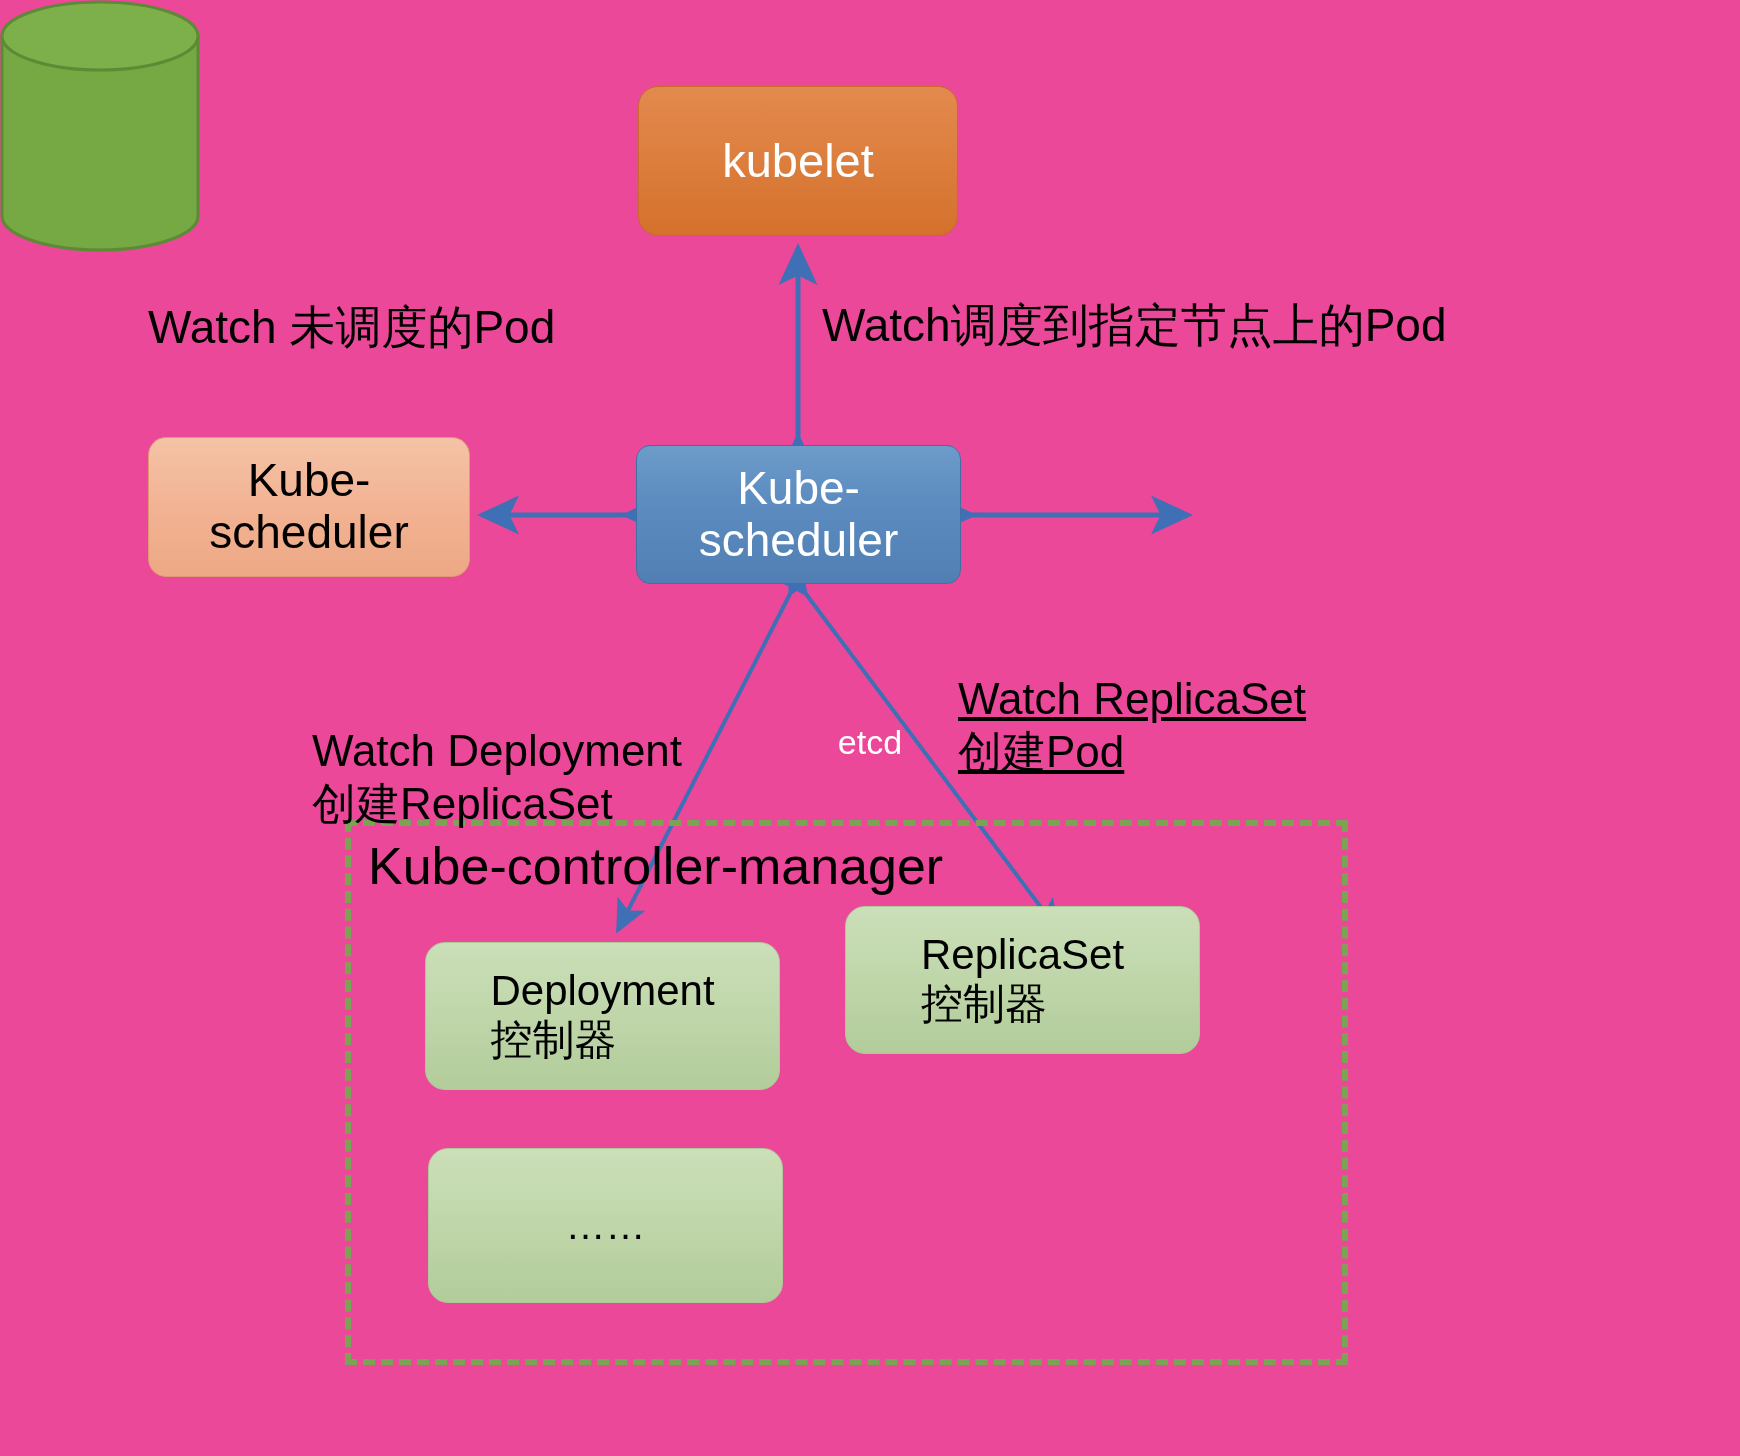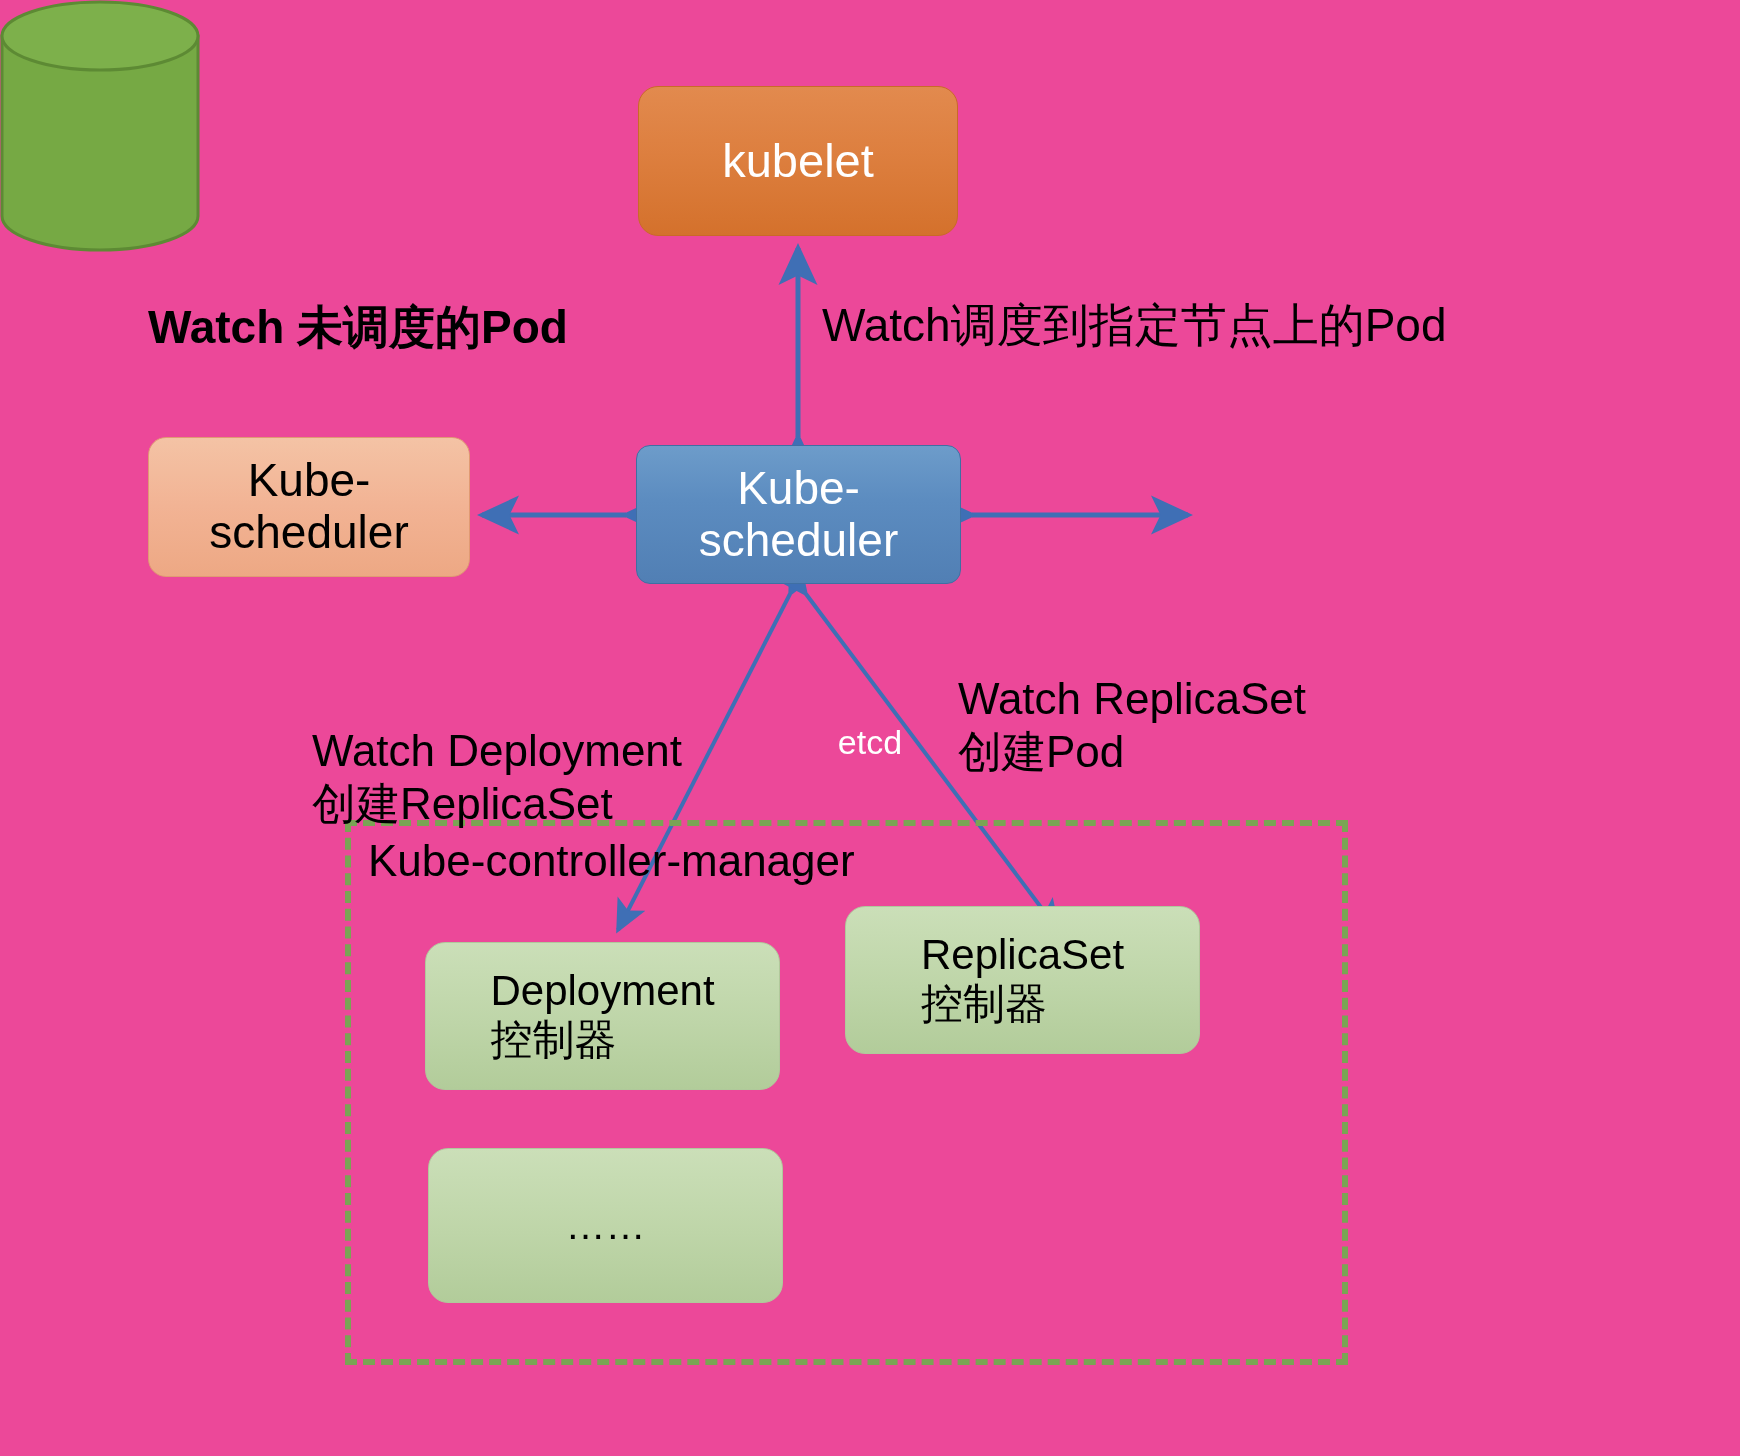--- a/index.html
+++ b/index.html
@@ -84,21 +84,21 @@
   
   #group-kube-controller-manager {
     position: absolute;
     left: 345px; top: 820px; width: 1003px; height: 545px;
     border: 6px dashed #7aa454;
     box-sizing: border-box;
   }
   #group-label {
     position: absolute;
     left: 368px; top: 836px;
-    font-size: 44px;
+    font-size: 52px;
     color: #000000;
     white-space: nowrap;
   }
   
   .ctrl-box {
     position: absolute;
     box-sizing: border-box;
     border-radius: 20px;
     background: linear-gradient(180deg, #cbdfb8 0%, #bed5a8 55%, #b2cc9a 100%);
     border: 1px solid #b0c99b;
@@ -112,24 +112,24 @@
   #node-replicaset-controller { left: 845px; top: 906px; width: 355px; height: 148px; }
   #node-ellipsis-controller   { left: 428px; top: 1148px; width: 355px; height: 155px; font-size: 40px; }
 
   
   .ann {
     position: absolute;
     color: #000000;
     white-space: pre;
     line-height: 1.2;
   }
-  #label-watch-unscheduled-pod { left: 148px; top: 300px; font-size: 46px; font-weight: bold; }
+  #label-watch-unscheduled-pod { left: 148px; top: 300px; font-size: 46px; }
   #label-watch-scheduled-pod   { left: 822px; top: 298px; font-size: 46px; }
   #label-watch-deployment      { left: 312px; top: 677px; font-size: 44px; margin-top: 48px; }
-  #label-watch-replicaset      { left: 958px; top: 673px; font-size: 44px; }
+  #label-watch-replicaset      { left: 958px; top: 673px; font-size: 44px; text-decoration: underline; }
 </style>
 </head>
 <body>
 
 <div id="canvas">
 
   <svg class="layer" viewBox="0 0 1740 1456">
     <defs>
       <marker id="ah" markerWidth="9" markerHeight="9" refX="7.4" refY="4.5" orient="auto" markerUnits="strokeWidth">
         <path d="M0,0.6 L8.4,4.5 L0,8.4 L1.9,4.5 Z" fill="#3f6fb5"></path>

